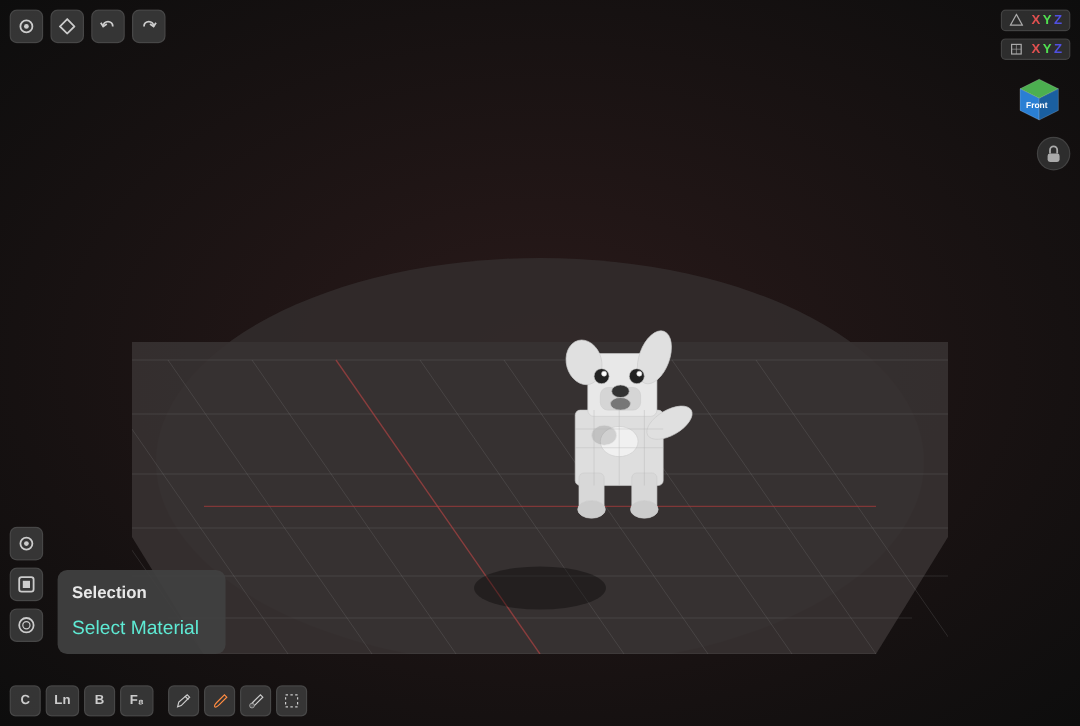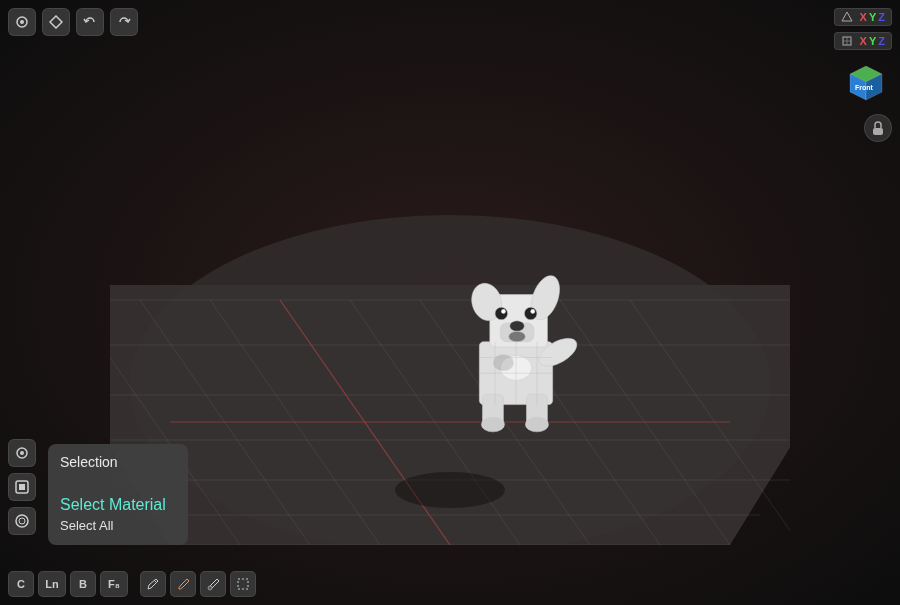--- a/index.html
+++ b/index.html
@@ -163,22 +163,22 @@
       width: 140px;
       background: rgba(65,65,65,0.93);
       border-radius: 8px;
       padding: 10px 12px;
       z-index: 20;
     }
 
     #selection-popup .popup-title {
       color: #e8e8e8;
       font-size: 14px;
-      font-weight: 400;
-      margin-bottom: 24px;
+      font-weight: 700;
+      margin-bottom: 12px;
     }
 
     #selection-popup .popup-item {
       color: #5eead4;
       font-size: 16px;
       padding: 2px 0;
       cursor: pointer;
     }
 
     #selection-popup .popup-item.active {
@@ -441,21 +441,20 @@
       <svg width="16" height="16" viewBox="0 0 16 16" fill="none">
         <circle cx="8" cy="8" r="6" stroke="#ccc" stroke-width="1.5"></circle>
         <circle cx="8" cy="8" r="3" stroke="#ccc" stroke-width="1"></circle>
       </svg>
     </div>
   </div>
 
   <div id="selection-popup">
     <div class="popup-title">Selection</div>
     <div class="popup-item">Select Material</div>
-    <div class="popup-item active">Select All</div>
   </div>
 
   <div id="bottom-toolbar">
     <div class="bottom-btn">
       <span>C</span>
     </div>
     <div class="bottom-btn bottom-btn-wide">
       <span>Ln</span>
     </div>
     <div class="bottom-btn">

